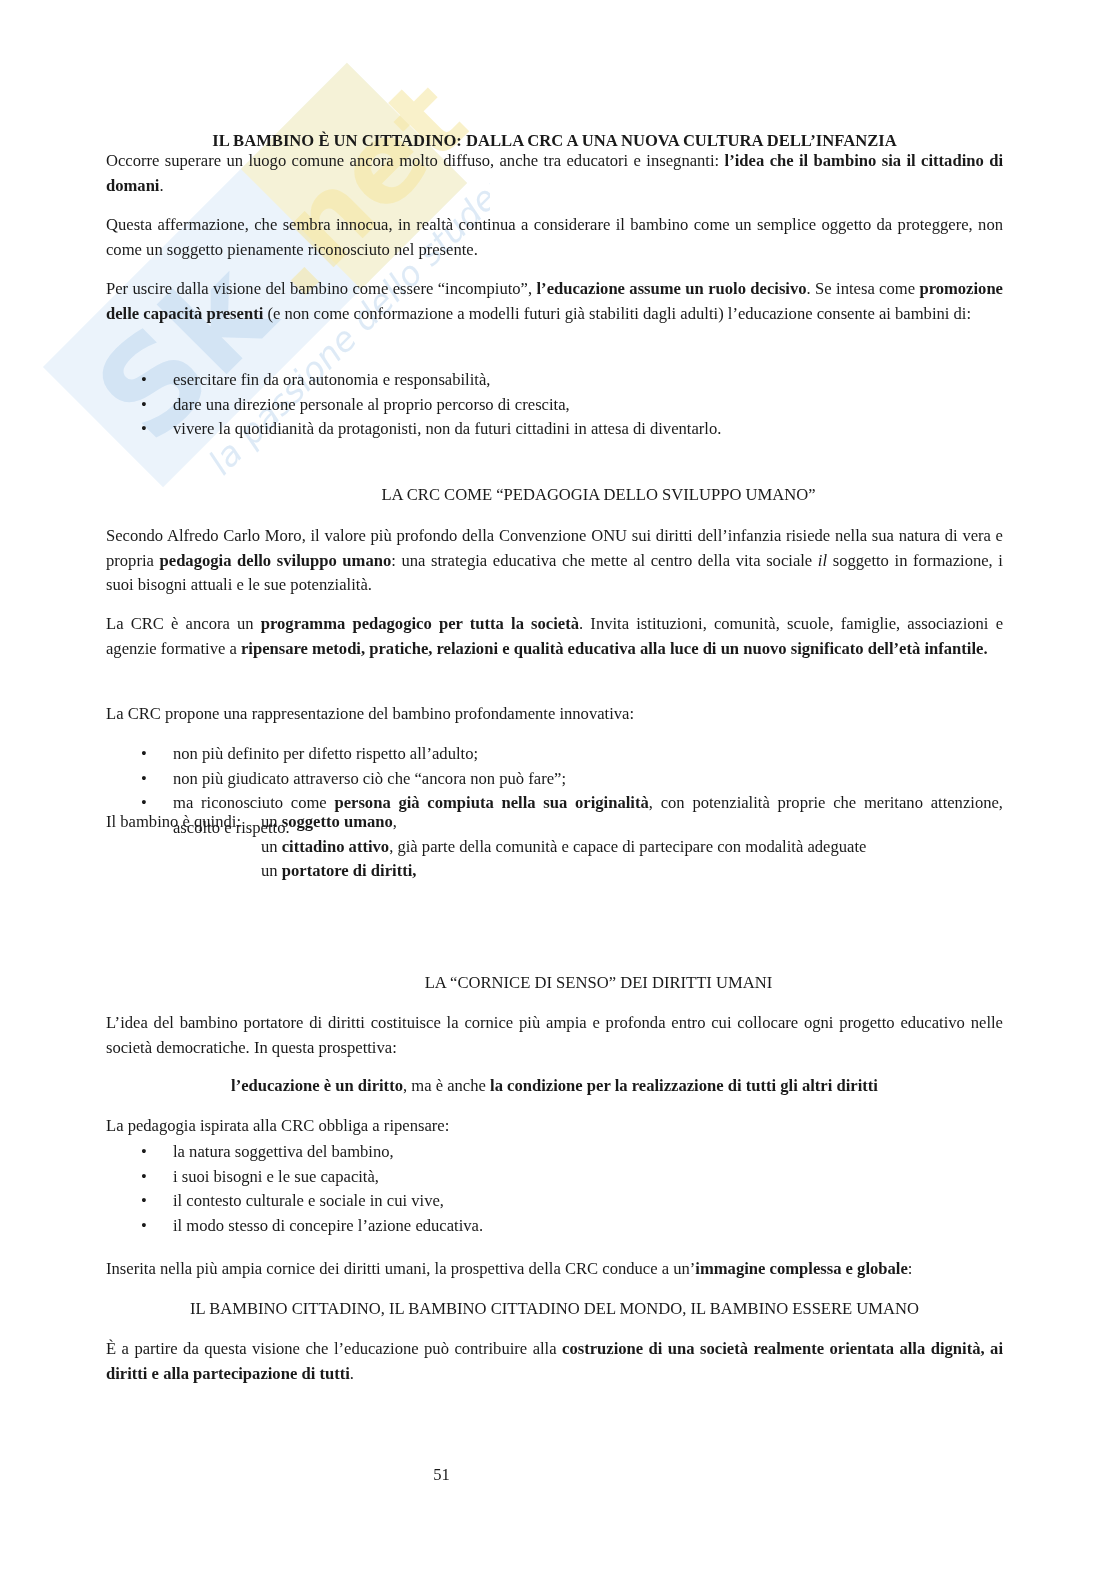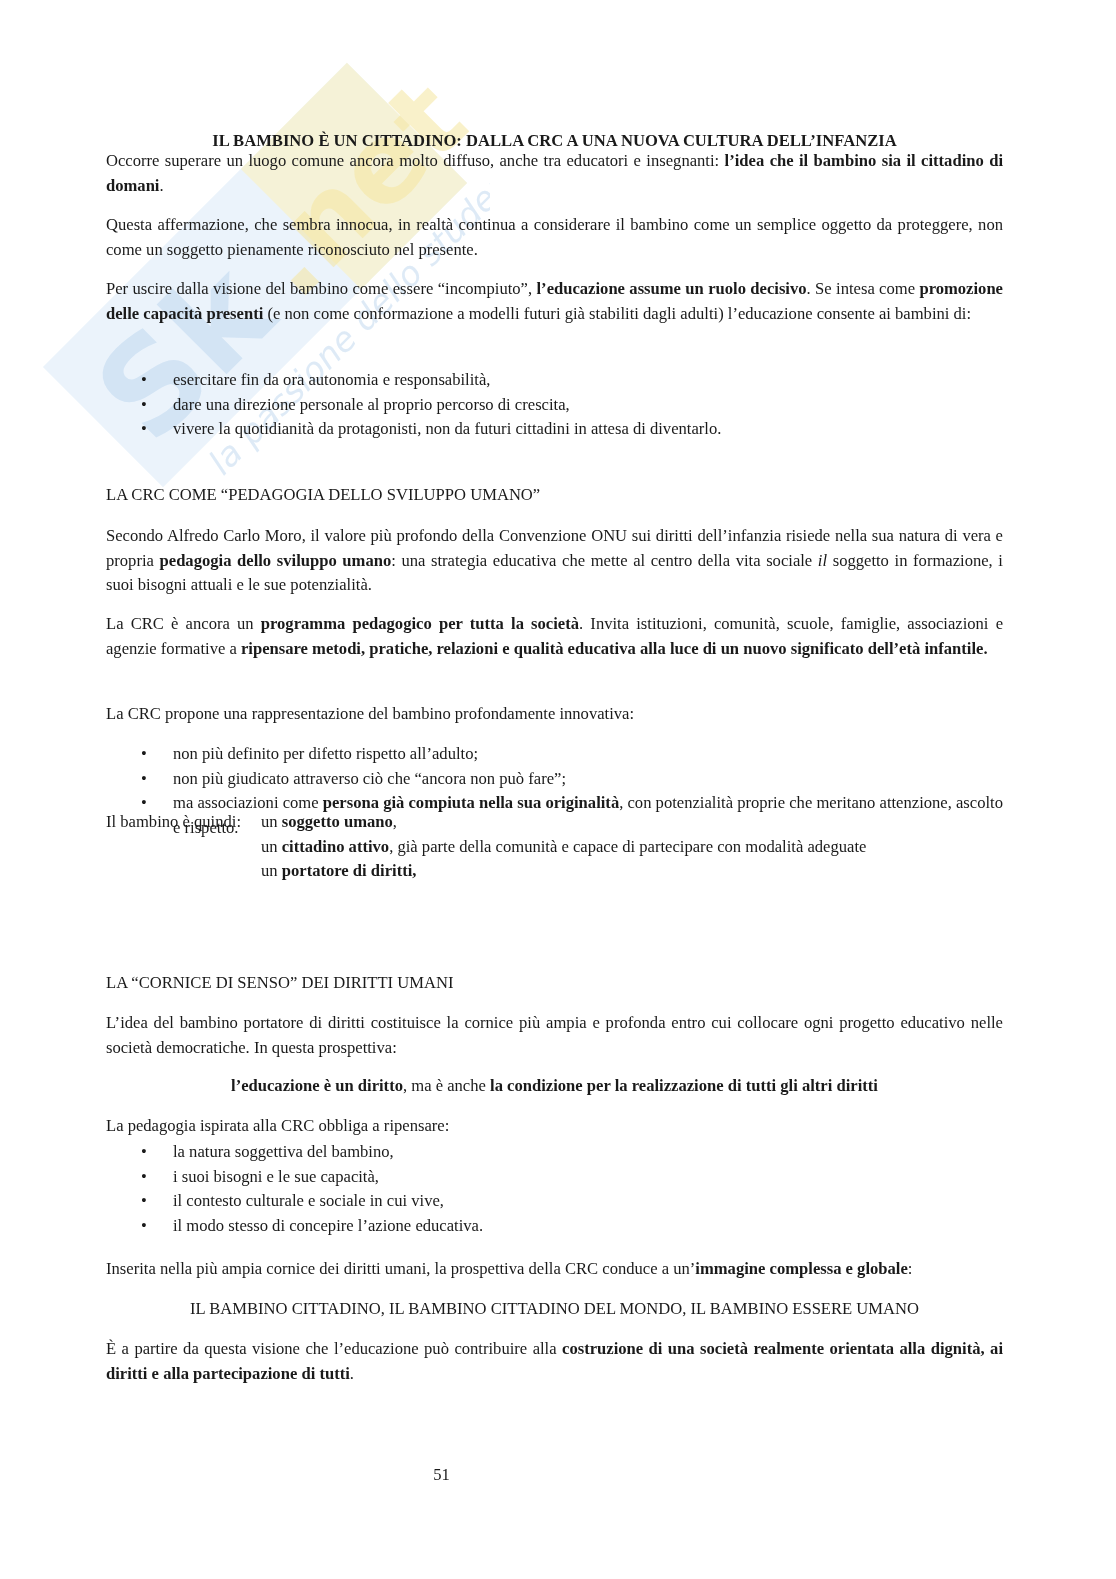--- a/index.html
+++ b/index.html
@@ -37,21 +37,22 @@
     p { margin: 0; text-align: justify; }
     b { font-weight: bold; }
     .title {
       font-weight: bold;
       font-size: 16.6px;
       text-align: center;
       margin-top: 24px;
     }
     .heading {
       font-size: 16.6px;
-      text-align: left;
+      text-align: center;
+      margin-left: 44px;
     }
     ul.bullets {
       list-style: none;
       margin: 0;
       padding: 0;
     }
     ul.bullets li {
       position: relative;
       padding-left: 67px;
       text-align: justify;
@@ -124,21 +125,21 @@
   </div>
 
   <div class="blk" style="top:702px;">
     <p>La CRC propone una rappresentazione del bambino profondamente innovativa:</p>
   </div>
 
   <div class="blk" style="top:742px;">
     <ul class="bullets">
       <li><span class="dot">•</span><span>non più definito per difetto rispetto all’adulto;</span></li>
       <li><span class="dot">•</span><span>non più giudicato attraverso ciò che “ancora non può fare”;</span></li>
-      <li><span class="dot">•</span><span>ma associazioni come </span><b>persona già compiuta nella sua originalità</b><span>, con potenzialità proprie che meritano attenzione, ascolto e rispetto.</span></li>
+      <li><span class="dot">•</span><span>ma riconosciuto come </span><b>persona già compiuta nella sua originalità</b><span>, con potenzialità proprie che meritano attenzione, ascolto e rispetto.</span></li>
     </ul>
   </div>
 
   <div class="blk" style="top:810px;">
     <div class="quindi-row">
       <div class="quindi-label">Il bambino è quindi:</div>
       <div class="quindi-col">
         <div><span>un </span><b>soggetto umano</b><span>,</span></div>
         <div><span>un </span><b>cittadino attivo</b><span>, già parte della comunità e capace di partecipare con modalità adeguate</span></div>
         <div><span>un </span><b>portatore di diritti,</b><span></span></div>

